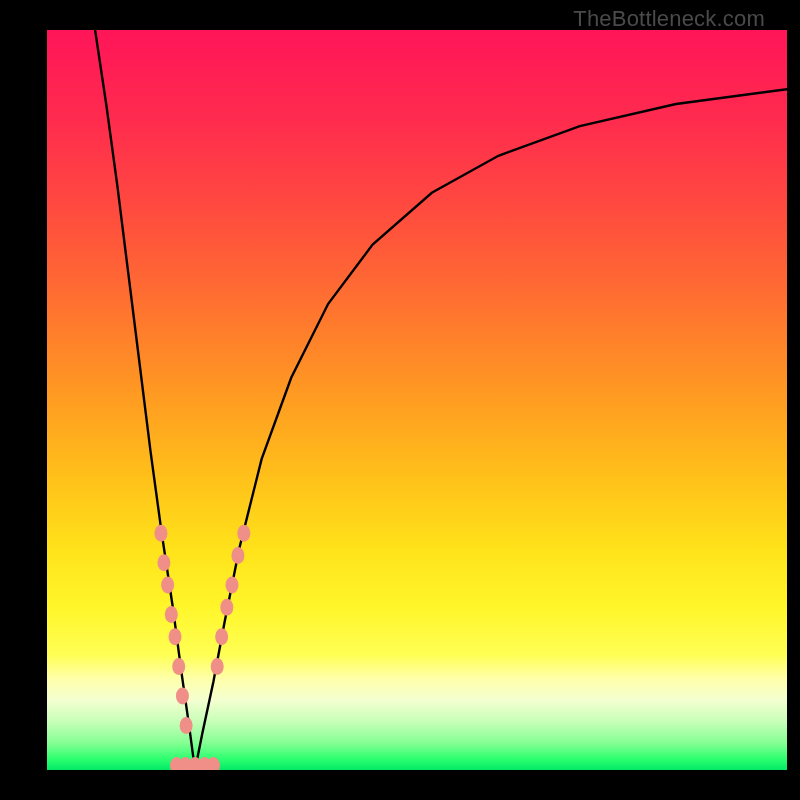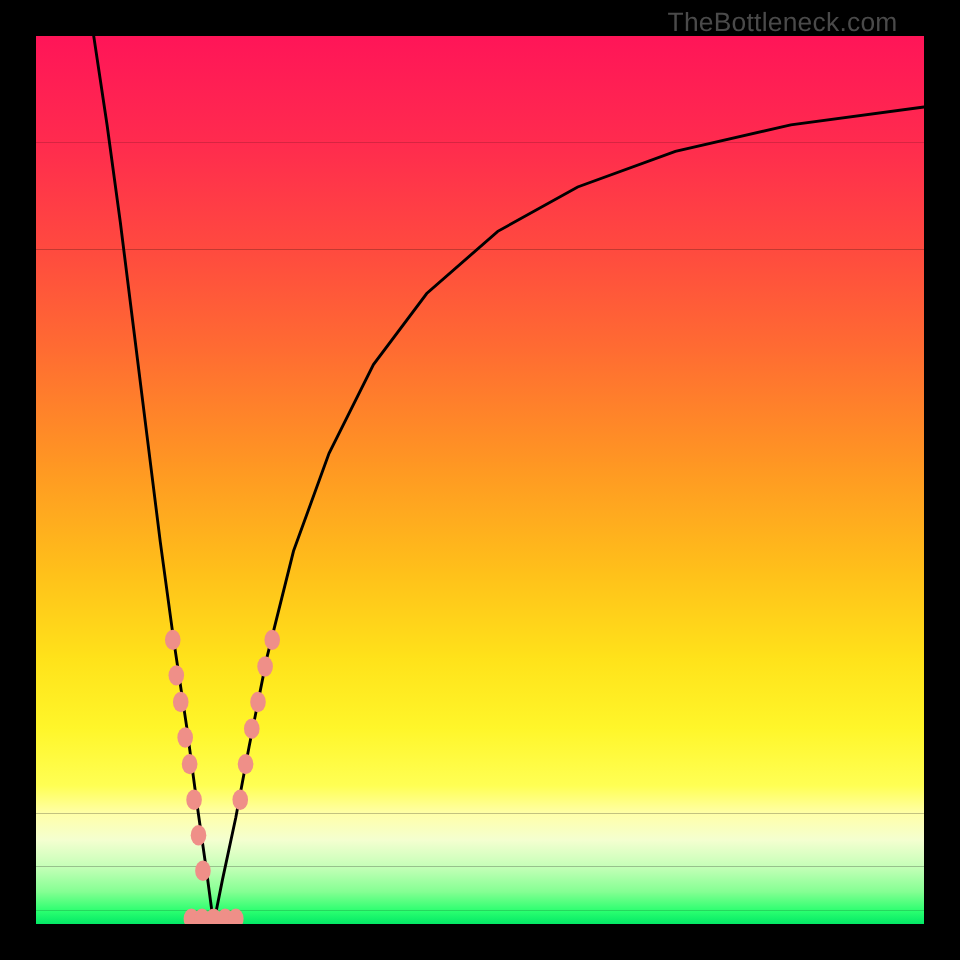--- a/index.html
+++ b/index.html
@@ -9,20 +9,21 @@
     height: 800px;
     overflow: hidden;
     background: #000;
     font-family: Arial, Helvetica, sans-serif;
   }
   .frame {
     position: relative;
     width: 760px;
     height: 800px;
     background: #000;
+    margin-left: 17px;
   }
   .plot-area {
     position: absolute;
     left: 30px;
     top: 30px;
     width: 740px;
     height: 740px;
     overflow: hidden;
   }
   .gradient {

